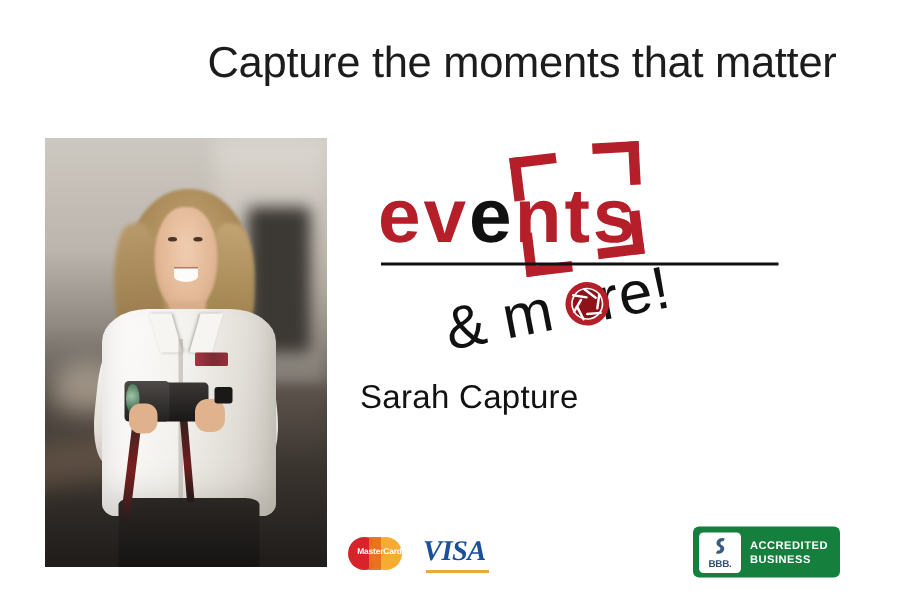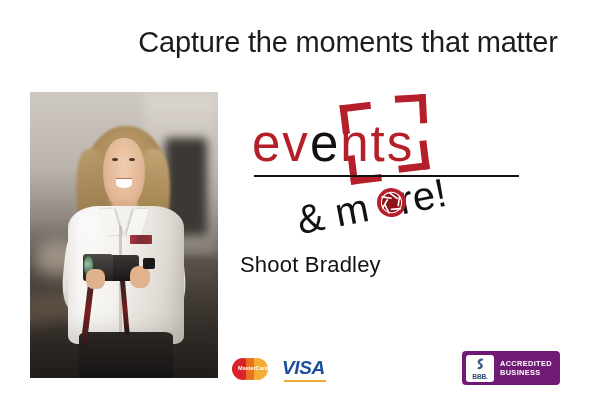--- a/index.html
+++ b/index.html
@@ -340,21 +340,21 @@
     font-weight: 400;
     color: #111111;
     letter-spacing: 0.3px;
     font-family: "Liberation Sans", sans-serif;
   }
   .logo-events {
     position: absolute;
     left: 4px;
     top: 26px;
     font-size: 51px;
-    font-weight: 400;
+    font-weight: 700;
     color: #b41f2a;
     letter-spacing: 2px;
     font-family: "Liberation Sans", sans-serif;
     line-height: 1;
   }
   .logo-events .black-e {
     color: #111111;
   }
   .logo-rule {
     position: absolute;
@@ -472,41 +472,41 @@
     font-family: "Liberation Sans", sans-serif;
     z-index: 3;
   }
   .visa {
     position: relative;
     font-size: 19px;
     font-weight: bold;
     font-style: italic;
     color: #1a4f9c;
     letter-spacing: -0.4px;
-    font-family: Liberation Sans, sans-serif;
+    font-family: Liberation Serif, serif;
     padding-bottom: 3px;
   }
   .visa::after {
     content: "";
     position: absolute;
     left: 2px;
     bottom: 0;
     width: 42px;
     height: 2px;
     background: #e9a93b;
   }
 
   
   .bbb {
     position: absolute;
     left: 462px;
     top: 351px;
     width: 98px;
     height: 34px;
-    background: #701a75;
+    background: #15803d;
     border-radius: 4px;
     display: flex;
     align-items: center;
     padding: 0 4px;
     box-sizing: border-box;
   }
   .bbb-mark {
     width: 28px;
     height: 27px;
     background: #ffffff;
@@ -612,21 +612,21 @@
           <path d="M11.4 26 L8.9 17.2"></path>
           <path d="M6.1 19.6 L12.3 12.6"></path>
           <path d="M7.6 8.4 L16.4 11.6"></path>
         </g>
         <circle cx="16" cy="16" r="10.5" fill="none" stroke="#ffffff" stroke-width="1.1"></circle>
       </svg>
     </div>
   </div>
 
   <div class="contact">
-    <div class="contact-name">Shoot Bradley</div>
+    <div class="contact-name">Sarah Capture</div>
   </div>
 
   <div class="badges">
     <div class="mastercard">
       <div class="mc-circle mc-red"></div>
       <div class="mc-circle mc-yellow"></div>
       <div class="mc-overlap"></div>
       <div class="mc-text">MasterCard</div>
     </div>
     <div class="visa">VISA</div>

